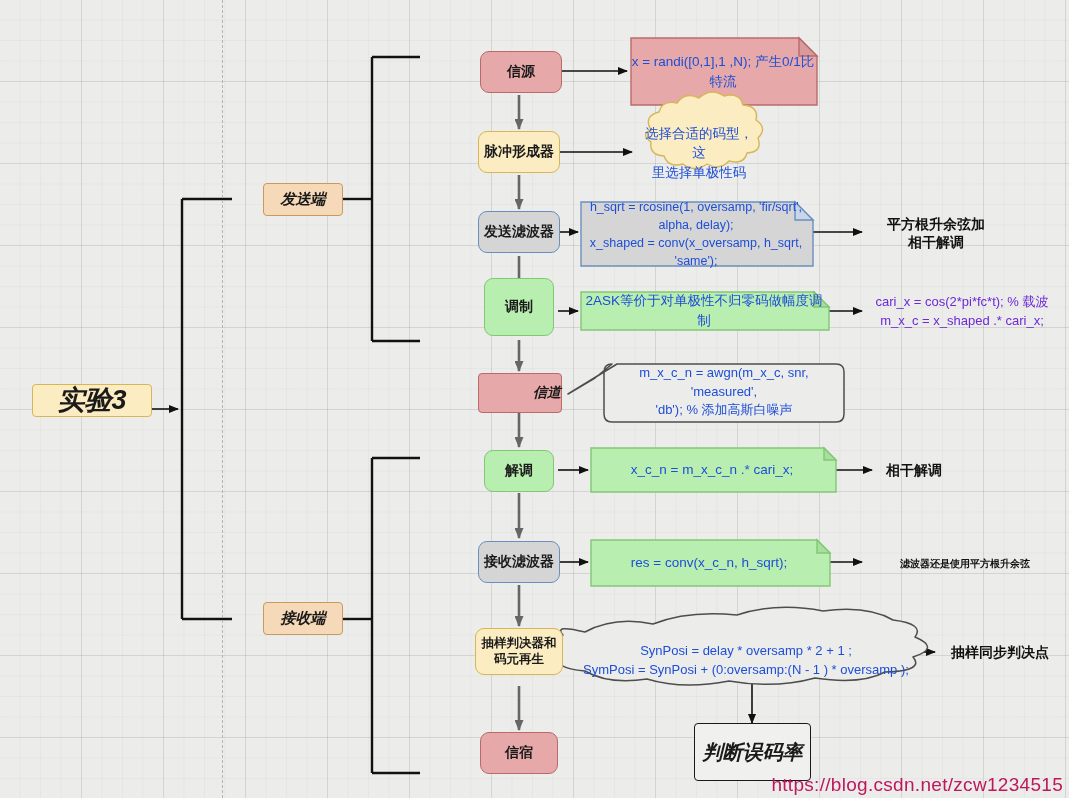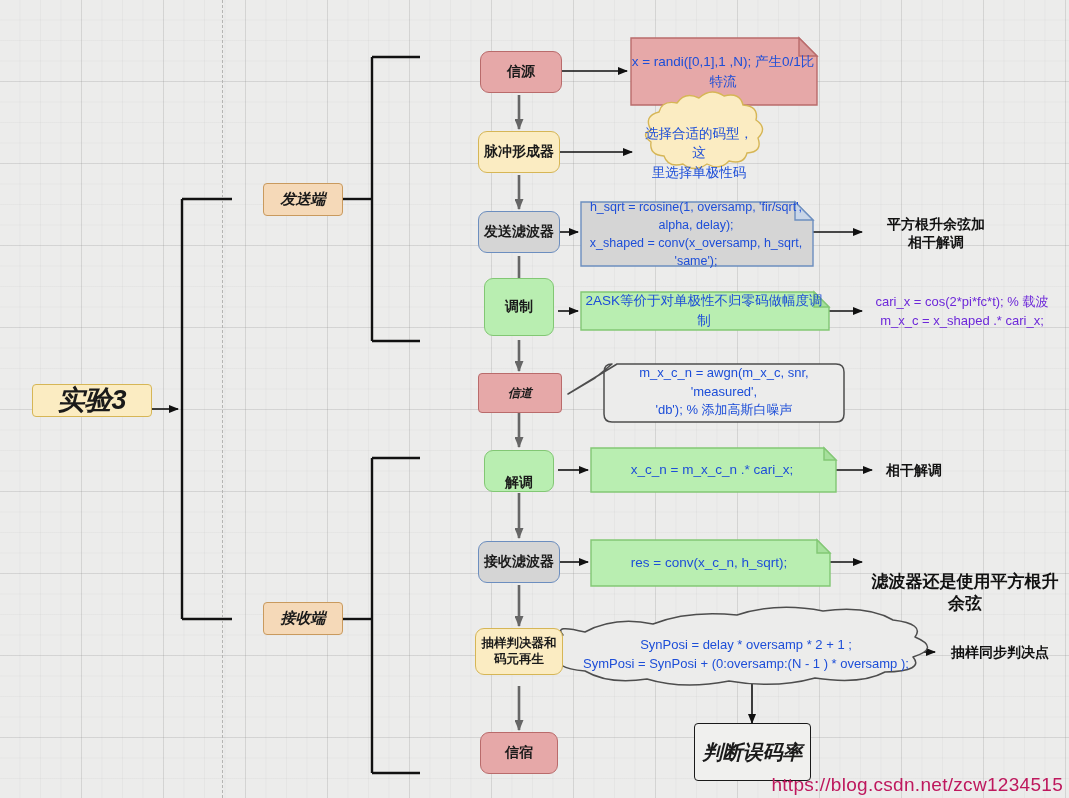--- a/index.html
+++ b/index.html
@@ -181,25 +181,25 @@
 </div>
 
 <div class="node n-round" style="left:478px;top:211px;width:82px;height:42px;background:#d5d5d5;border:1.4px solid #6c8ebf;font-size:14px;">
   <span>发送滤波器</span>
 </div>
 
 <div class="node n-round" style="left:484px;top:278px;width:70px;height:58px;background:#b9eeb1;border:1.4px solid #82c774;font-size:14px;">
   <span>调制</span>
 </div>
 
-<div class="node n-sq" style="left:478px;top:373px;width:84px;height:40px;background:#e6a8a8;border:1.4px solid #b96b6b;font-size:12px;">
+<div class="node n-sq" style="left:478px;top:373px;width:84px;height:40px;background:#e6a8a8;border:1.4px solid #b96b6b;font-size:14px;justify-content:flex-end;">
   <span>信道</span>
 </div>
 
-<div class="node n-round" style="left:484px;top:450px;width:70px;height:42px;background:#b9eeb1;border:1.4px solid #82c774;font-size:14px;align-items:flex-end;">
+<div class="node n-round" style="left:484px;top:450px;width:70px;height:42px;background:#b9eeb1;border:1.4px solid #82c774;font-size:14px;">
   <span>解调</span>
 </div>
 
 <div class="node n-round" style="left:478px;top:541px;width:82px;height:42px;background:#d5d5d5;border:1.4px solid #6c8ebf;font-size:14px;">
   <span>接收滤波器</span>
 </div>
 
 <div class="node n-round" style="left:475px;top:628px;width:88px;height:47px;background:#fbecc2;border:1.4px solid #d6b656;font-size:12.5px;white-space:pre-line;">
   <span>抽样判决器和
 码元再生</span>
@@ -238,40 +238,40 @@
 </div>
 
 <div class="noteTxt" style="left:593px;top:450px;width:238px;height:40px;font-size:13.5px;">
   <span>x_c_n = m_x_c_n .* cari_x;</span>
 </div>
 
 <div class="noteTxt" style="left:593px;top:542px;width:232px;height:42px;font-size:13.5px;">
   <span>res = conv(x_c_n, h_sqrt);</span>
 </div>
 
-<div class="noteTxt" style="left:566px;top:630px;width:360px;height:50px;font-size:13px;">
+<div class="noteTxt" style="left:566px;top:630px;width:360px;height:50px;font-size:13px;align-items:flex-end;">
   <span>SynPosi = delay * oversamp * 2 + 1 ;
 SymPosi = SynPosi + (0:oversamp:(N - 1 ) * oversamp );</span>
 </div>
 
 <div class="lbl" style="left:866px;top:212px;width:140px;height:42px;font-size:14px;">
   <span>平方根升余弦加
 相干解调</span>
 </div>
 
 <div class="plain" style="left:856px;top:290px;width:212px;height:44px;font-size:13px;">
   <span>cari_x = cos(2*pi*fc*t);    % 载波
 m_x_c = x_shaped .* cari_x;</span>
 </div>
 
 <div class="lbl" style="left:874px;top:458px;width:80px;height:24px;font-size:14px;">
   <span>相干解调</span>
 </div>
 
-<div class="lbl" style="left:864px;top:581px;width:202px;height:24px;font-size:17px;">
+<div class="lbl" style="left:864px;top:551px;width:202px;height:24px;font-size:10px;">
   <span>滤波器还是使用平方根升余弦</span>
 </div>
 
 <div class="lbl" style="left:938px;top:640px;width:124px;height:24px;font-size:14px;">
   <span>抽样同步判决点</span>
 </div>
 
 <div class="wm">https://blog.csdn.net/zcw1234515</div>
 
 <div style="position:absolute;left:222px;top:0;width:0;height:798px;border-left:1px dashed #b5b5b3;"></div>

